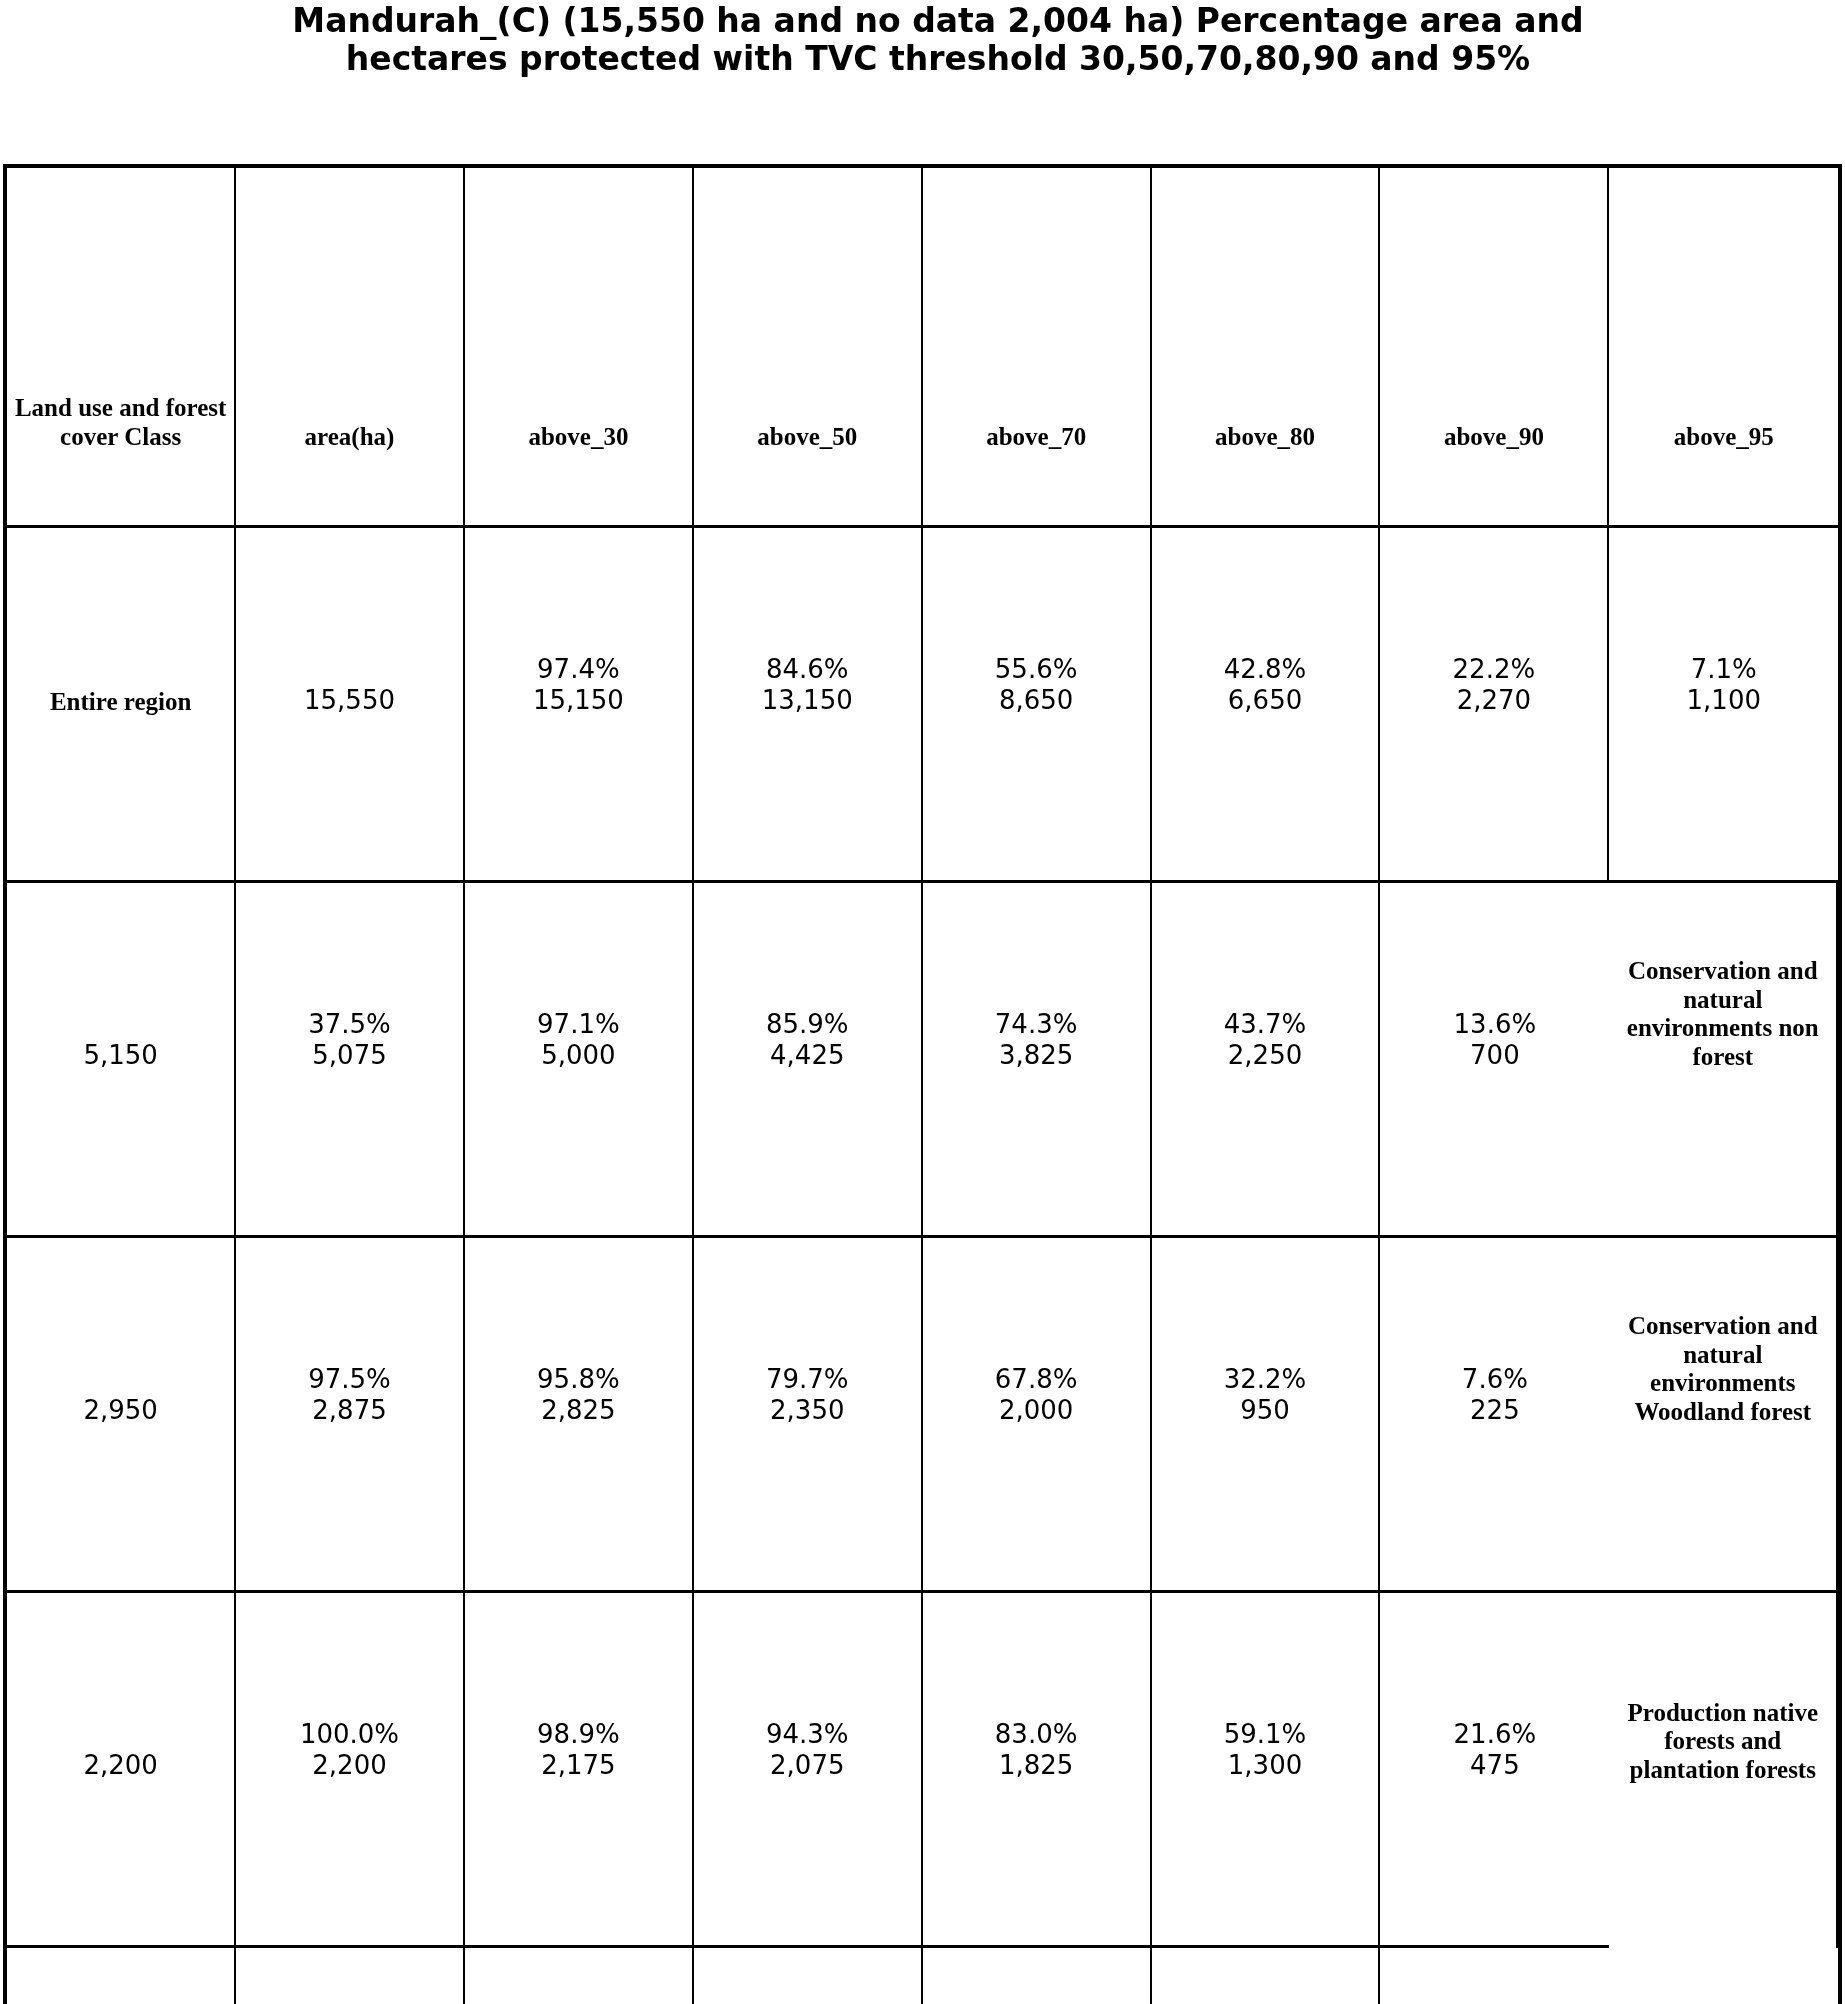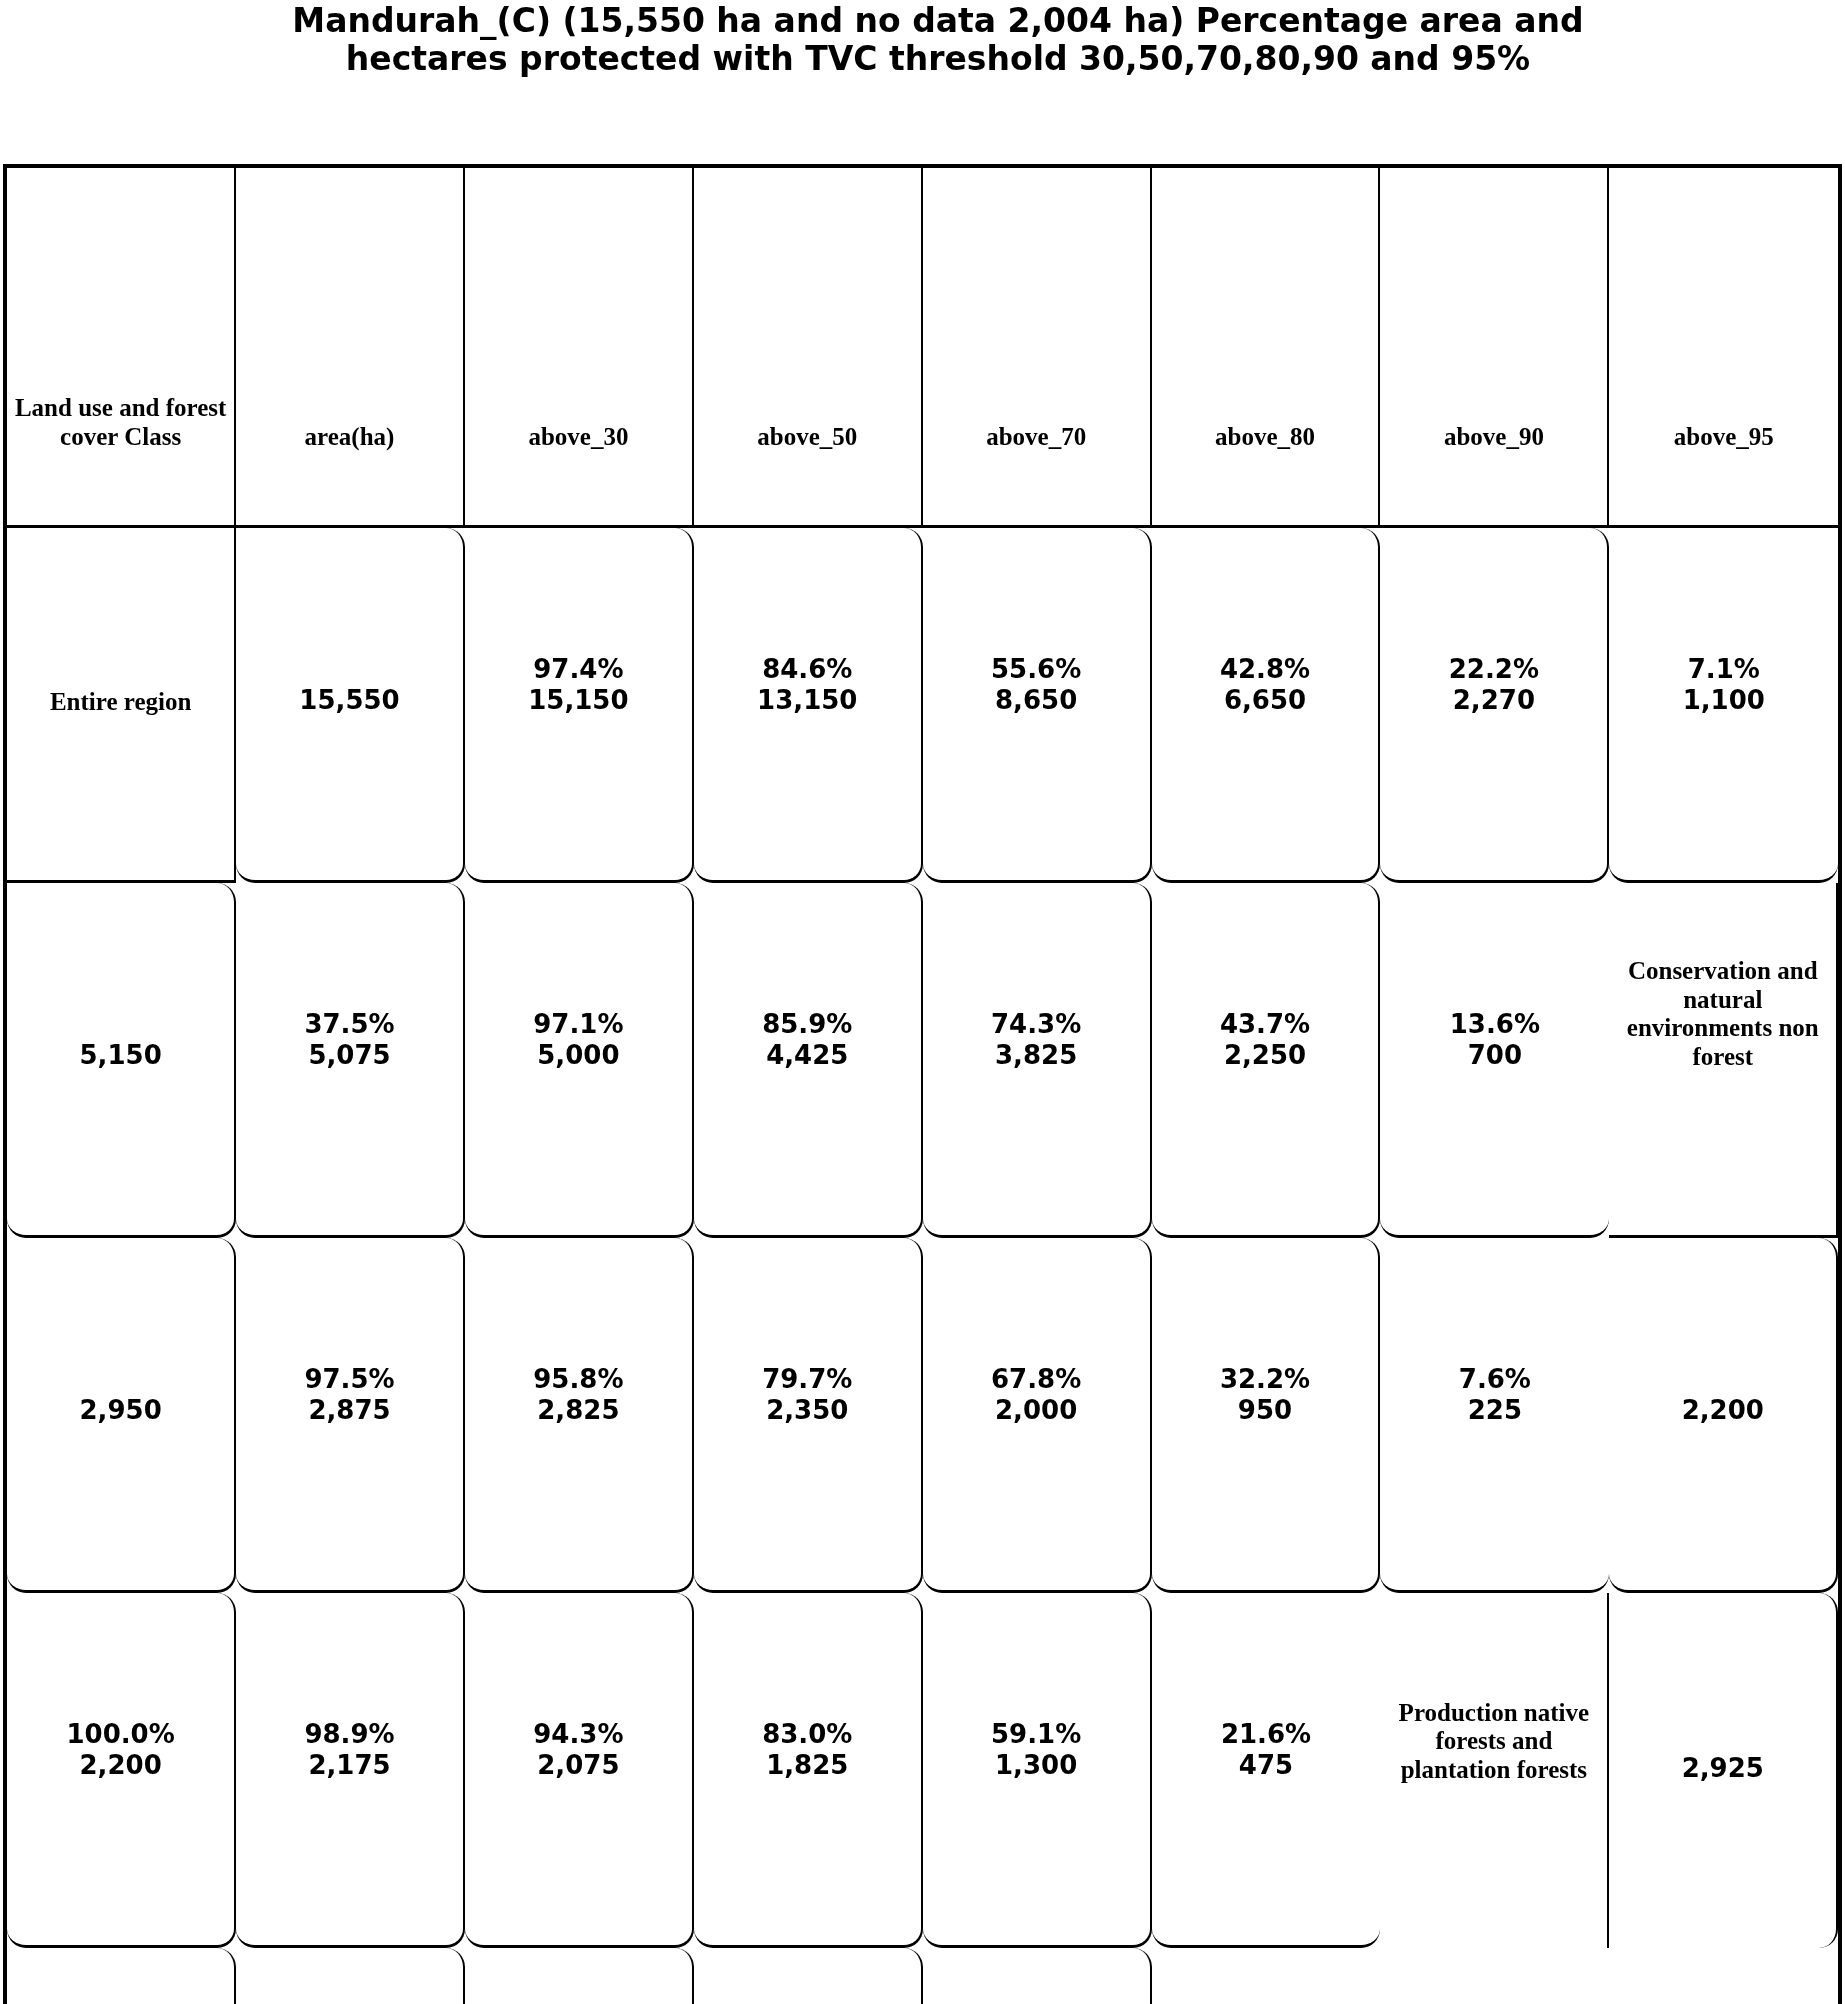--- a/index.html
+++ b/index.html
@@ -13,21 +13,21 @@
   .tbl{position:absolute;left:3.2px;top:164px;width:1839px;box-sizing:border-box;
        border:4px solid #000;border-bottom-width:7.2px;background:#fff;
        display:grid;grid-template-columns:repeat(8,1fr);grid-template-rows:360px repeat(5,355px);}
   .cell{box-sizing:border-box;border-right:2.4px solid #000;border-bottom:3.2px solid #000;
         display:flex;flex-direction:column;align-items:center;justify-content:flex-end;
         text-align:center;padding:0 4px 164px 4px;}
   .cell.cl{border-right:none;}
   .cell.rl{border-bottom:none;}
   .hdr,.cls{font-family:"Liberation Serif","DejaVu Serif",serif;font-weight:bold;font-size:25px;line-height:28.5px;}
   .hdr{padding-bottom:74px;}
-  .num{font-family:"DejaVu Sans",sans-serif;font-size:26px;line-height:31px;font-weight:bold;border-radius:19px;}
+  .num{font-family:"DejaVu Sans",sans-serif;font-size:26px;line-height:31px;font-weight:normal;}
 </style>
 </head>
 <body>
 
 <div class="title">
   <div>Mandurah_(C) (15,550 ha and no data 2,004 ha) Percentage area and</div>
   <div>hectares protected with TVC threshold 30,50,70,80,90 and 95%</div>
 </div>
 
 <div class="tbl">
@@ -114,20 +114,21 @@
     </div>
   <div class="cell num">
       <div>32.2%</div>
       <div>950</div>
     </div>
   <div class="cell num cl">
       <div>7.6%</div>
       <div>225</div>
     </div>
 
+  <div class="cell cls">Conservation and natural environments Woodland forest</div>
   <div class="cell num">2,200</div>
   <div class="cell num">
       <div>100.0%</div>
       <div>2,200</div>
     </div>
   <div class="cell num">
       <div>98.9%</div>
       <div>2,175</div>
     </div>
   <div class="cell num">

